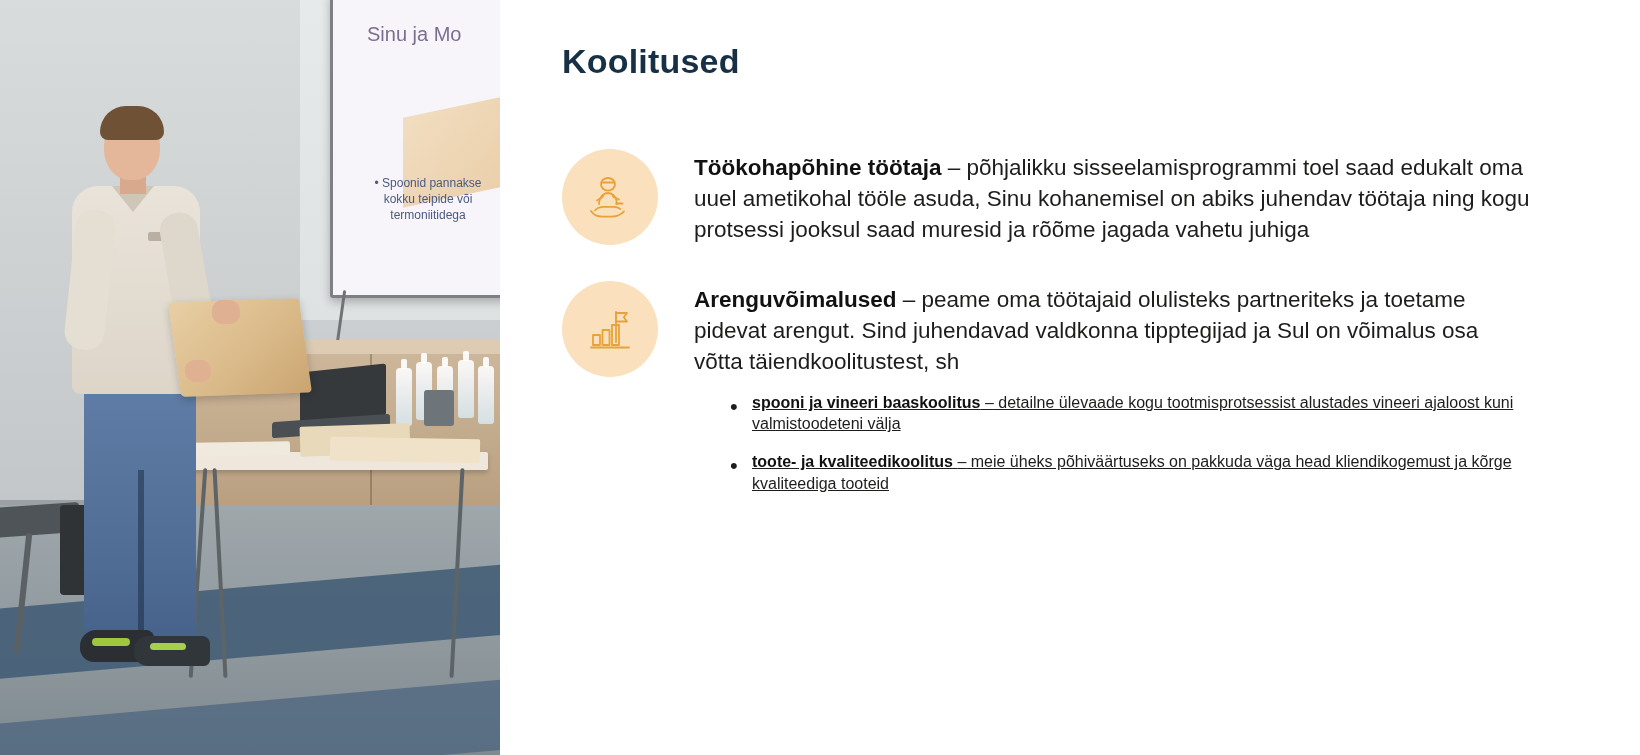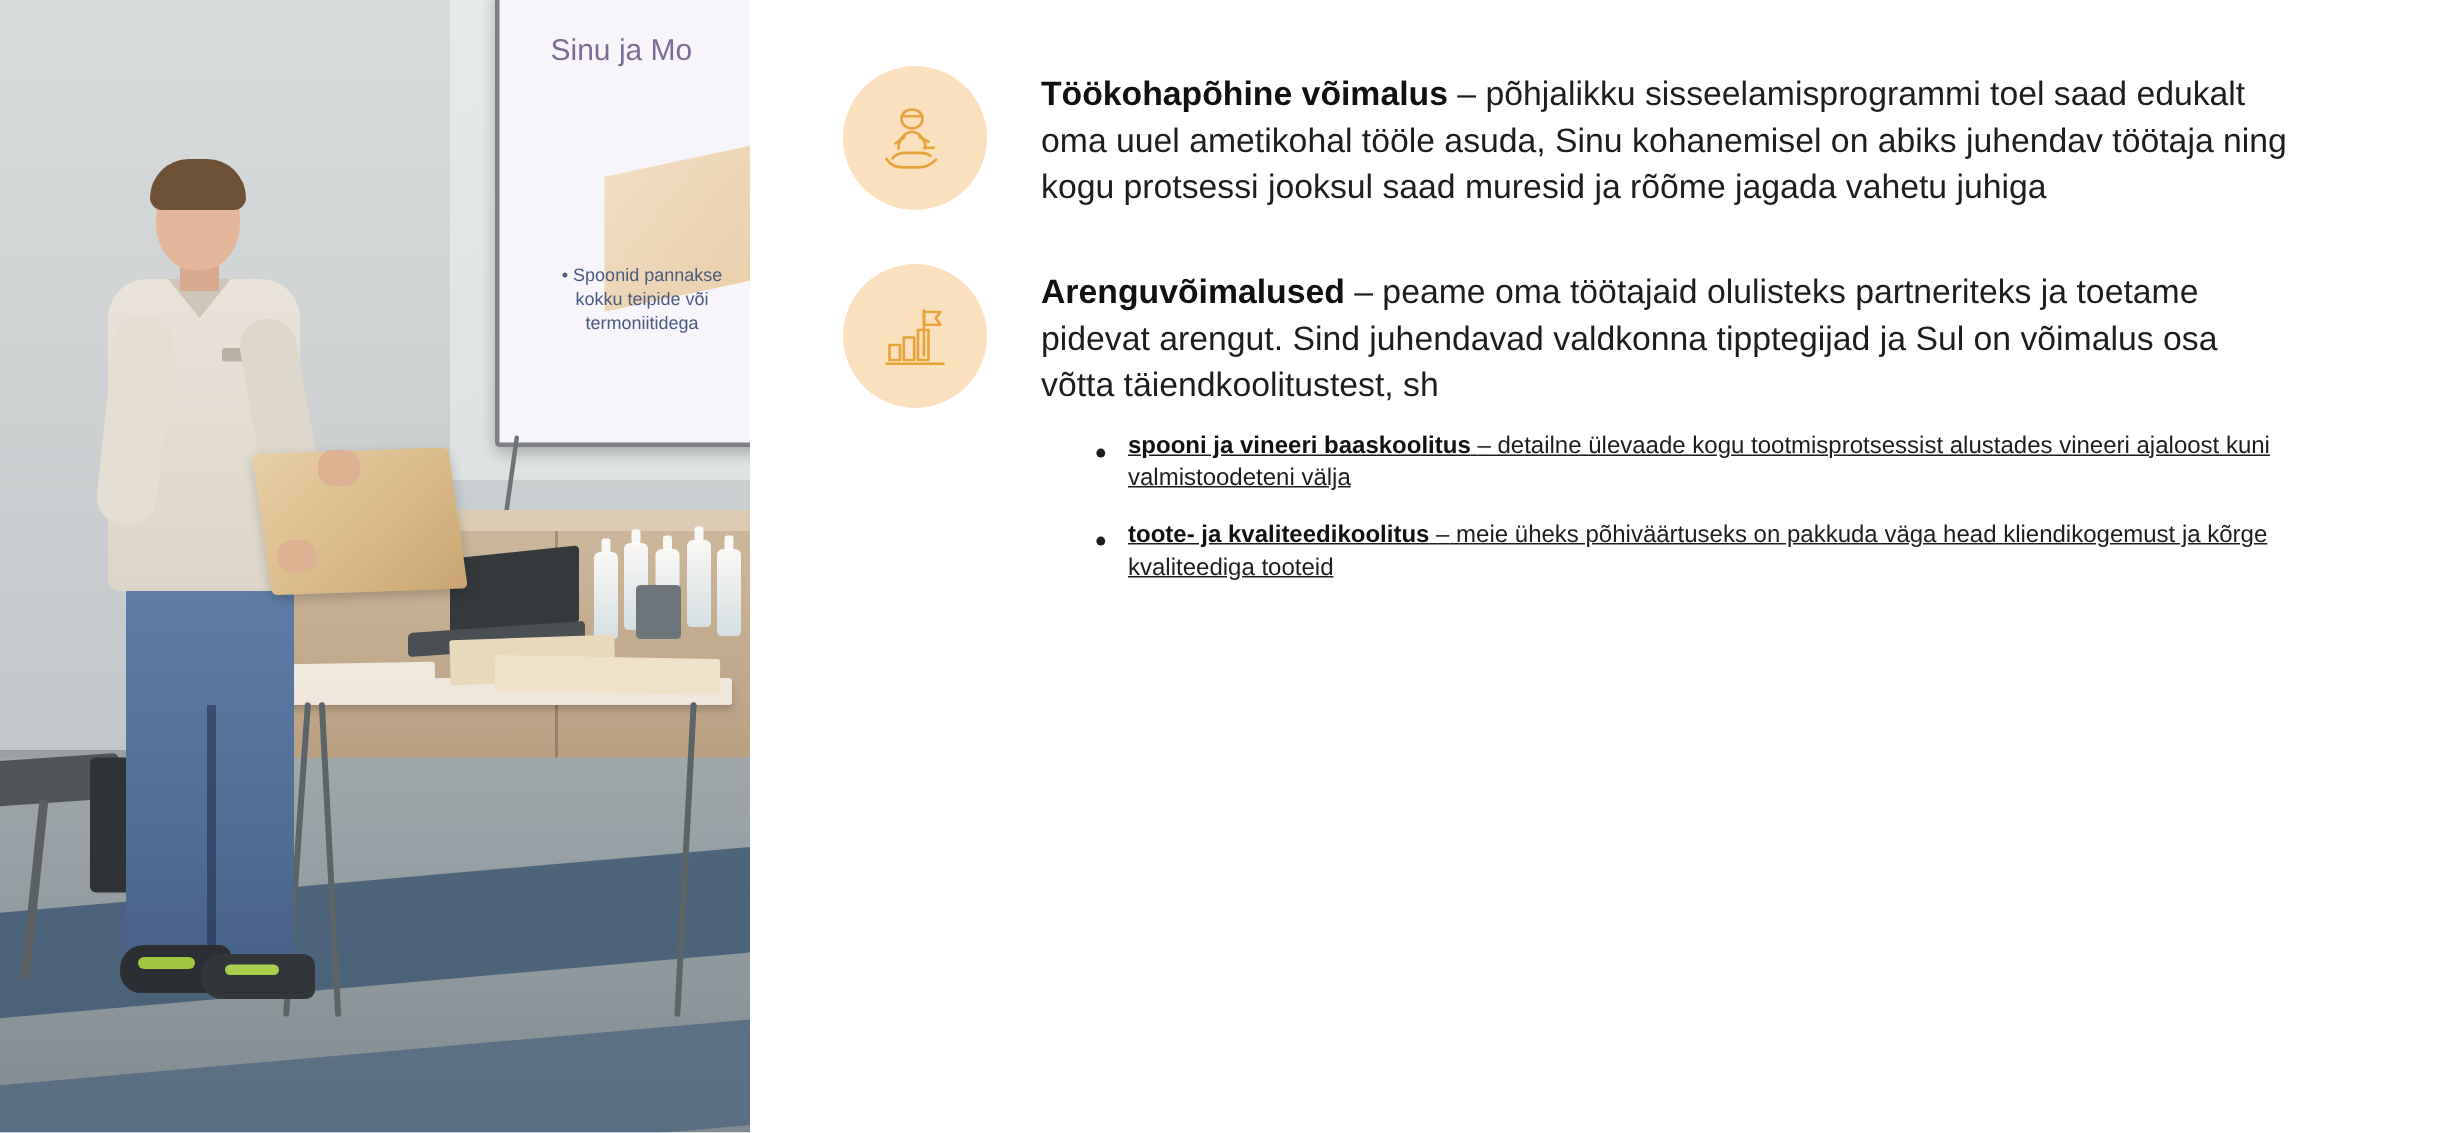--- a/index.html
+++ b/index.html
@@ -483,36 +483,37 @@
     <div class="ph-neck"></div>
     <div class="ph-head"></div>
     <div class="ph-hair"></div>
     <div class="ph-veneer"></div>
     <div class="ph-hand-l"></div>
     <div class="ph-hand-r"></div>
   </div>
 
   <div class="content">
 
+    <h1 class="slide-title">Koolitused</h1>
 
     <div class="row">
       <div class="icon-badge">
         <svg width="54" height="54" viewBox="0 0 54 54" fill="none" stroke="#e8a23a" stroke-width="1.8" stroke-linecap="round" stroke-linejoin="round">
           <path d="M25 8c4 0 7 2.6 7 6.2 0 3.6-3 6.4-7 6.4s-7-2.8-7-6.4C18 10.6 21 8 25 8z"></path>
           <path d="M18.5 12.5h13"></path>
           <path d="M16 34c0-6.2 4.2-11 9-11s9 4.8 9 11"></path>
           <path d="M20 26.5l-6 4"></path>
           <path d="M30 26.5l6 3"></path>
           <path d="M12 40.5c2.2-2.6 5-3.6 8.4-3.6h10.4c2.6 0 4.6.6 6.6 2"></path>
           <path d="M8 41c2.6 4 6.4 5.6 11 5.6h10c5 0 9-2 12-5.2"></path>
           <path d="M33 33.5h6.5"></path>
         </svg>
       </div>
       <div class="row-body">
-        <b>Töökohapõhine võimalus</b>
+        <b>Töökohapõhine töötaja</b>
         <span>–</span><span> põhjalikku sisseelamisprogrammi toel saad edukalt oma uuel ametikohal tööle asuda, Sinu kohanemisel on abiks juhendav töötaja ning kogu protsessi jooksul saad muresid ja rõõme jagada vahetu juhiga</span>
       </div>
     </div>
 
     <div class="row">
       <div class="icon-badge">
         <svg width="54" height="54" viewBox="0 0 54 54" fill="none" stroke="#e8a23a" stroke-width="1.8" stroke-linecap="round" stroke-linejoin="round">
           <path d="M33 10v30"></path>
           <path d="M33 11h11l-3.2 4.2L44 19.5H33z"></path>
           <rect x="10" y="33" width="7" height="10"></rect>

